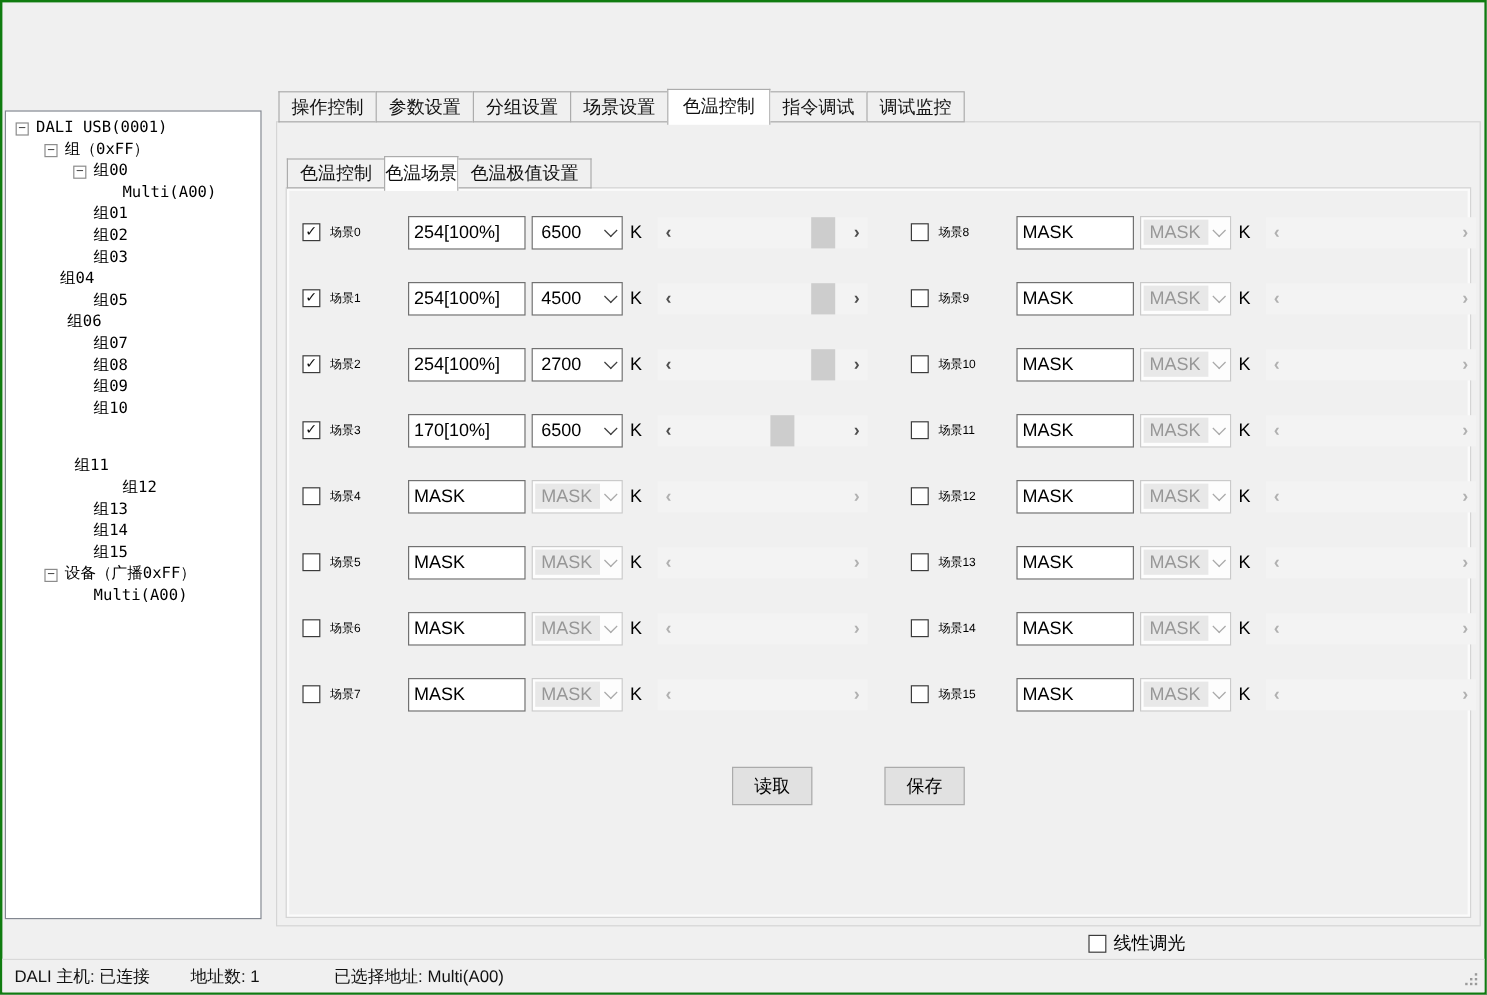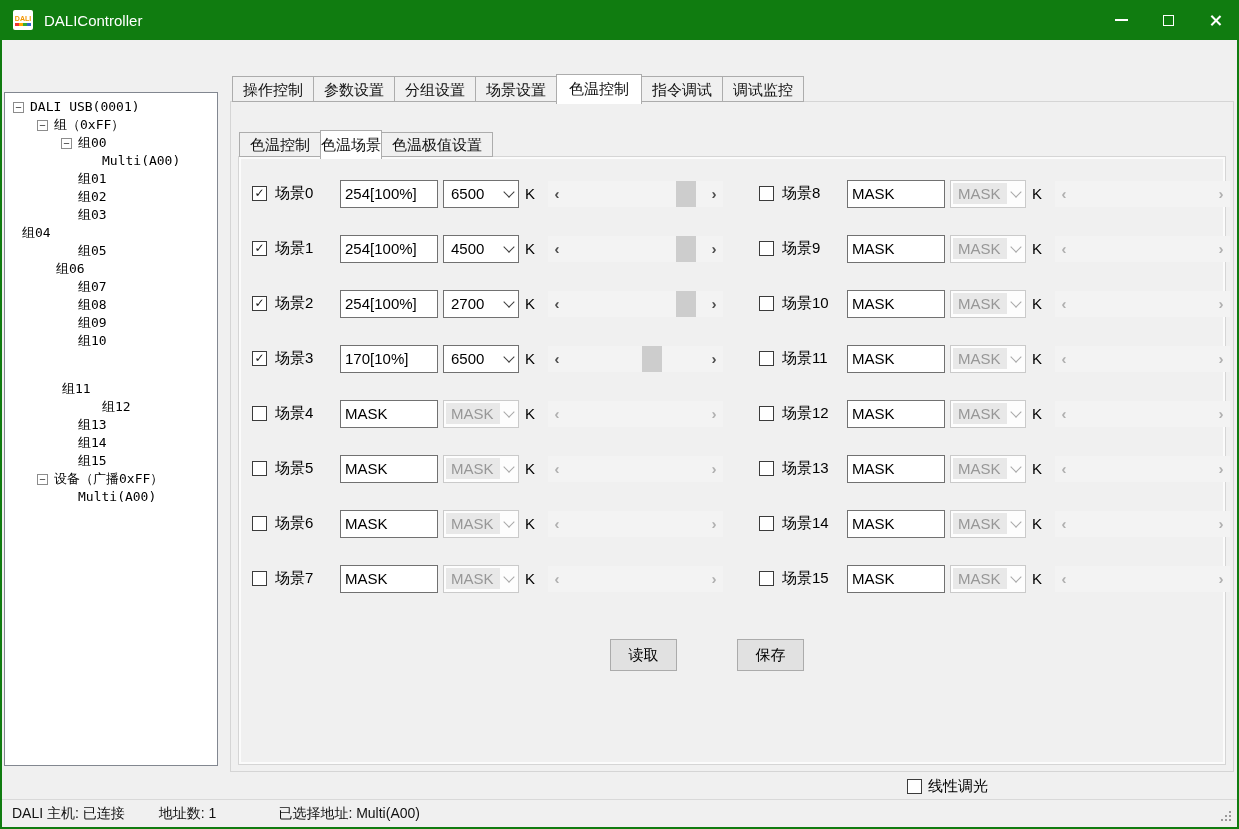--- a/index.html
+++ b/index.html
@@ -63,21 +63,21 @@
   .subtab.active + .subtab{ border-left:none; }
   .subtabpage{ position:absolute; left:236px; top:154px; width:988px; height:609px;
     background:#f0f0f0; border:1px solid #d5d5d5; box-shadow:inset 0 0 0 2px #fbfbfb; }
 
   
   .scol{ position:absolute; top:164px; width:472px; }
   #col-left{ left:250px; } #col-right{ left:757px; }
   .srow{ height:55px; display:flex; align-items:center; }
   .cb{ width:15px; height:15px; border:1px solid #3b3b3b; background:#fff; flex:none;
     font-size:12px; line-height:13px; text-align:center; color:#111; margin-right:8px; }
-  .slabel{ width:65px; font-size:15px; color:#000; flex:none; }
+  .slabel{ width:65px; font-size:10px; color:#000; flex:none; }
   .sinput{ width:98px; height:28px; border:1px solid #717171; background:#fff; font-size:15px;
     padding:0 4px; color:#000; flex:none; font-family:"Liberation Sans","DejaVu Sans",sans-serif; }
   .combo{ width:76px; height:28px; border:1px solid #717171; background:#fff; margin-left:5px;
     display:flex; align-items:center; flex:none; }
   .combo-text{ flex:1; font-size:15px; padding:2px 0 2px 5px; color:#000; margin:2px 0 2px 2px; }
   .chev{ width:18px; display:flex; justify-content:center; }
   .chev::after{ content:""; width:7px; height:7px; border-right:1.5px solid #3f3f3f;
     border-bottom:1.5px solid #3f3f3f; transform:rotate(45deg); margin-top:-3px; }
   .kunit{ margin-left:6px; font-size:15px; color:#000; flex:none; width:14px; }
   .sbar{ margin-left:9px; width:175px; height:26px; background:#f3f3f3; display:flex;
@@ -109,38 +109,20 @@
   .grip i{ position:absolute; width:2px; height:2px; background:#9a9a9a; }
   .grip i:nth-child(1){ right:0; bottom:0; } .grip i:nth-child(2){ right:4px; bottom:0; }
   .grip i:nth-child(3){ right:8px; bottom:0; } .grip i:nth-child(4){ right:0; bottom:4px; }
   .grip i:nth-child(5){ right:4px; bottom:4px; } .grip i:nth-child(6){ right:0; bottom:8px; }
 </style>
 </head>
 <body>
 
 <div class="window">
 
-  <div class="titlebar">
-    <div class="app-icon">
-      <span>DALI</span>
-        <i></i>
-    </div>
-    <span class="title">DALIController</span>
-    <div class="win-controls">
-      <div class="wc">
-          <div class="min-glyph"></div>
-        </div>
-      <div class="wc">
-          <div class="max-glyph"></div>
-        </div>
-      <div class="wc">
-          <div class="close-glyph"></div>
-        </div>
-    </div>
-  </div>
 
 
   <div class="tree-panel" id="tree">
       <div class="titem" style="padding-left: 8px;">
         <span class="tbox">−</span>
         <span class="tlabel">DALI USB(0001)</span>
       </div>
       <div class="titem" style="padding-left: 32px;">
         <span class="tbox">−</span>
         <span class="tlabel">组（0xFF）</span>
@@ -158,21 +140,21 @@
         <span class="tlabel">组01</span>
       </div>
       <div class="titem" style="padding-left: 56px;">
         <span class="tspace"></span>
         <span class="tlabel">组02</span>
       </div>
       <div class="titem" style="padding-left: 56px;">
         <span class="tspace"></span>
         <span class="tlabel">组03</span>
       </div>
-      <div class="titem" style="">
+      <div class="titem" style=" margin-left: 28px;">
         <span class="tspace"></span>
         <span class="tlabel">组04</span>
       </div>
       <div class="titem" style="padding-left: 56px;">
         <span class="tspace"></span>
         <span class="tlabel">组05</span>
       </div>
       <div class="titem" style="padding-left: 34px;">
         <span class="tspace"></span>
         <span class="tlabel">组06</span>

